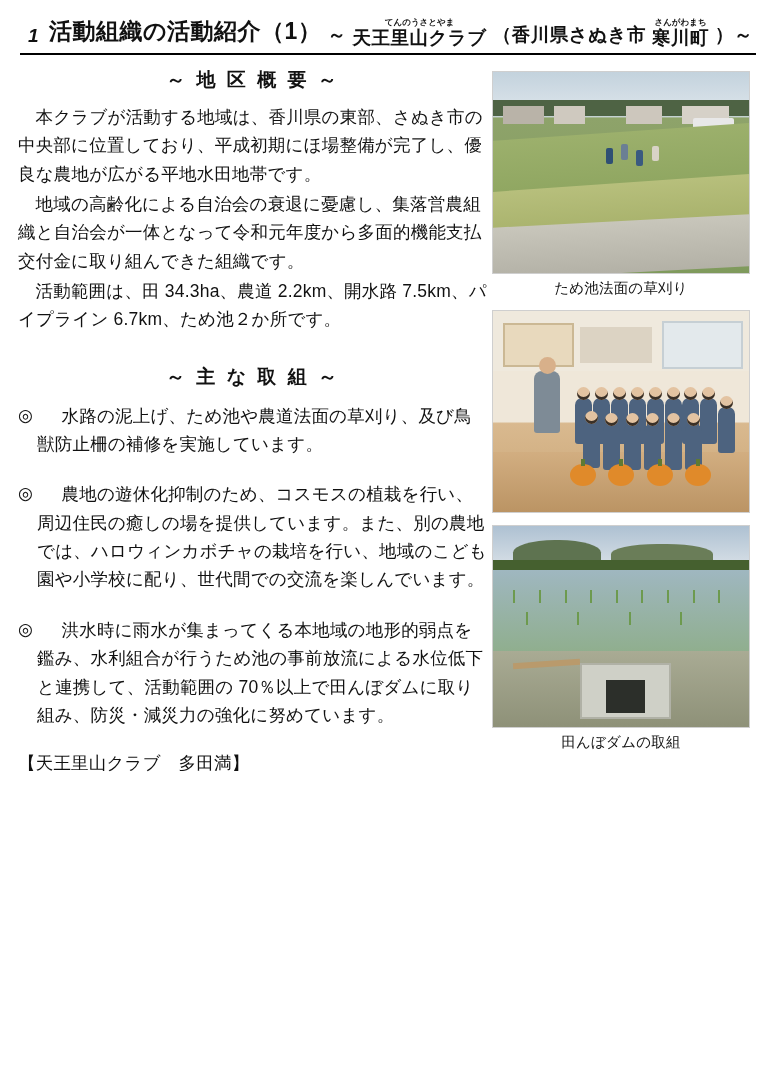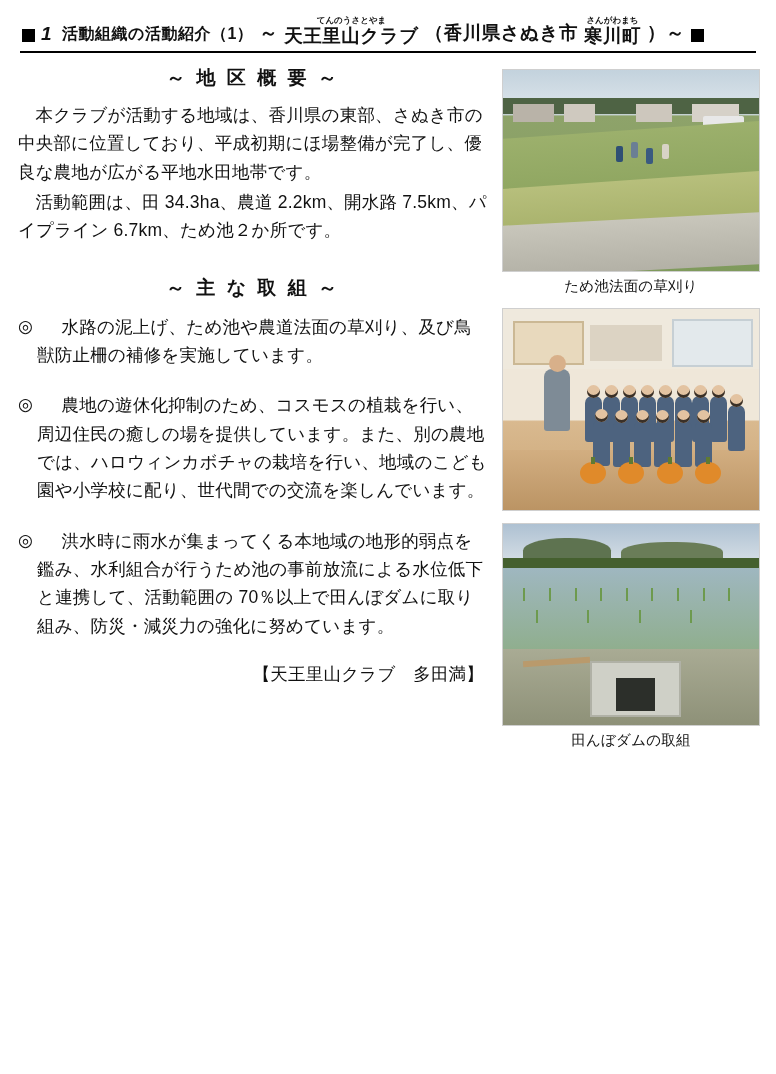--- a/index.html
+++ b/index.html
@@ -42,21 +42,21 @@
     background: #000;
     margin-bottom: 3px;
   }
   .header .num {
     font-style: italic;
     font-weight: bold;
     font-size: 19px;
     margin-right: 4px;
   }
   .header .main-title {
-    font-size: 16px;
+    font-size: 23px;
   }
   .header .sub-title {
     font-size: 18.5px;
   }
   .ruby-wrap {
     display: inline-flex;
     flex-direction: column;
     align-items: center;
     vertical-align: bottom;
     line-height: 1;
@@ -73,21 +73,21 @@
     line-height: 1.05;
   }
   .header-line {
     border-bottom: 2.2px solid #000;
     margin: 0 2px 10px 2px;
   }
 
   
   .body-cols {
     display: flex;
-    gap: 14px;
+    gap: 4px;
     align-items: flex-start;
   }
   .col-left {
     width: 470px;
     flex: 0 0 470px;
   }
   .col-right {
     width: 258px;
     flex: 0 0 258px;
     padding-top: 6px;
@@ -125,21 +125,21 @@
     flex: 0 0 auto;
     font-size: 17px;
     line-height: 1.62;
   }
   .bullet-text {
     flex: 1 1 auto;
     text-indent: 1.4em;
   }
 
   .credit {
-    text-align: right;
+    text-align: left;
     font-size: 17.5px;
     padding-right: 4px;
     letter-spacing: 0.2px;
   }
 
   
   .photo-block {
     margin-bottom: 12px;
   }
   .photo {
@@ -249,20 +249,21 @@
   </div>
   <div class="header-line"></div>
 
   <div class="body-cols">
 
     <div class="col-left">
 
       <div class="section-title">～ 地 区 概 要 ～</div>
 
       <p class="para">本クラブが活動する地域は、香川県の東部、さぬき市の中央部に位置しており、平成初期にほ場整備が完了し、優良な農地が広がる平地水田地帯です。</p>
+      <p class="para">地域の高齢化による自治会の衰退に憂慮し、集落営農組織と自治会が一体となって令和元年度から多面的機能支払交付金に取り組んできた組織です。</p>
       <p class="para">活動範囲は、田 34.3ha、農道 2.2km、開水路 7.5km、パイプライン 6.7km、ため池２か所です。</p>
 
       <div class="section-title second">～ 主 な 取 組 ～</div>
 
       <div class="bullet-item">
         <span class="bullet-mark">◎</span>
         <span class="bullet-text">水路の泥上げ、ため池や農道法面の草刈り、及び鳥獣防止柵の補修を実施しています。</span>
       </div>
 
       <div class="bullet-item">

